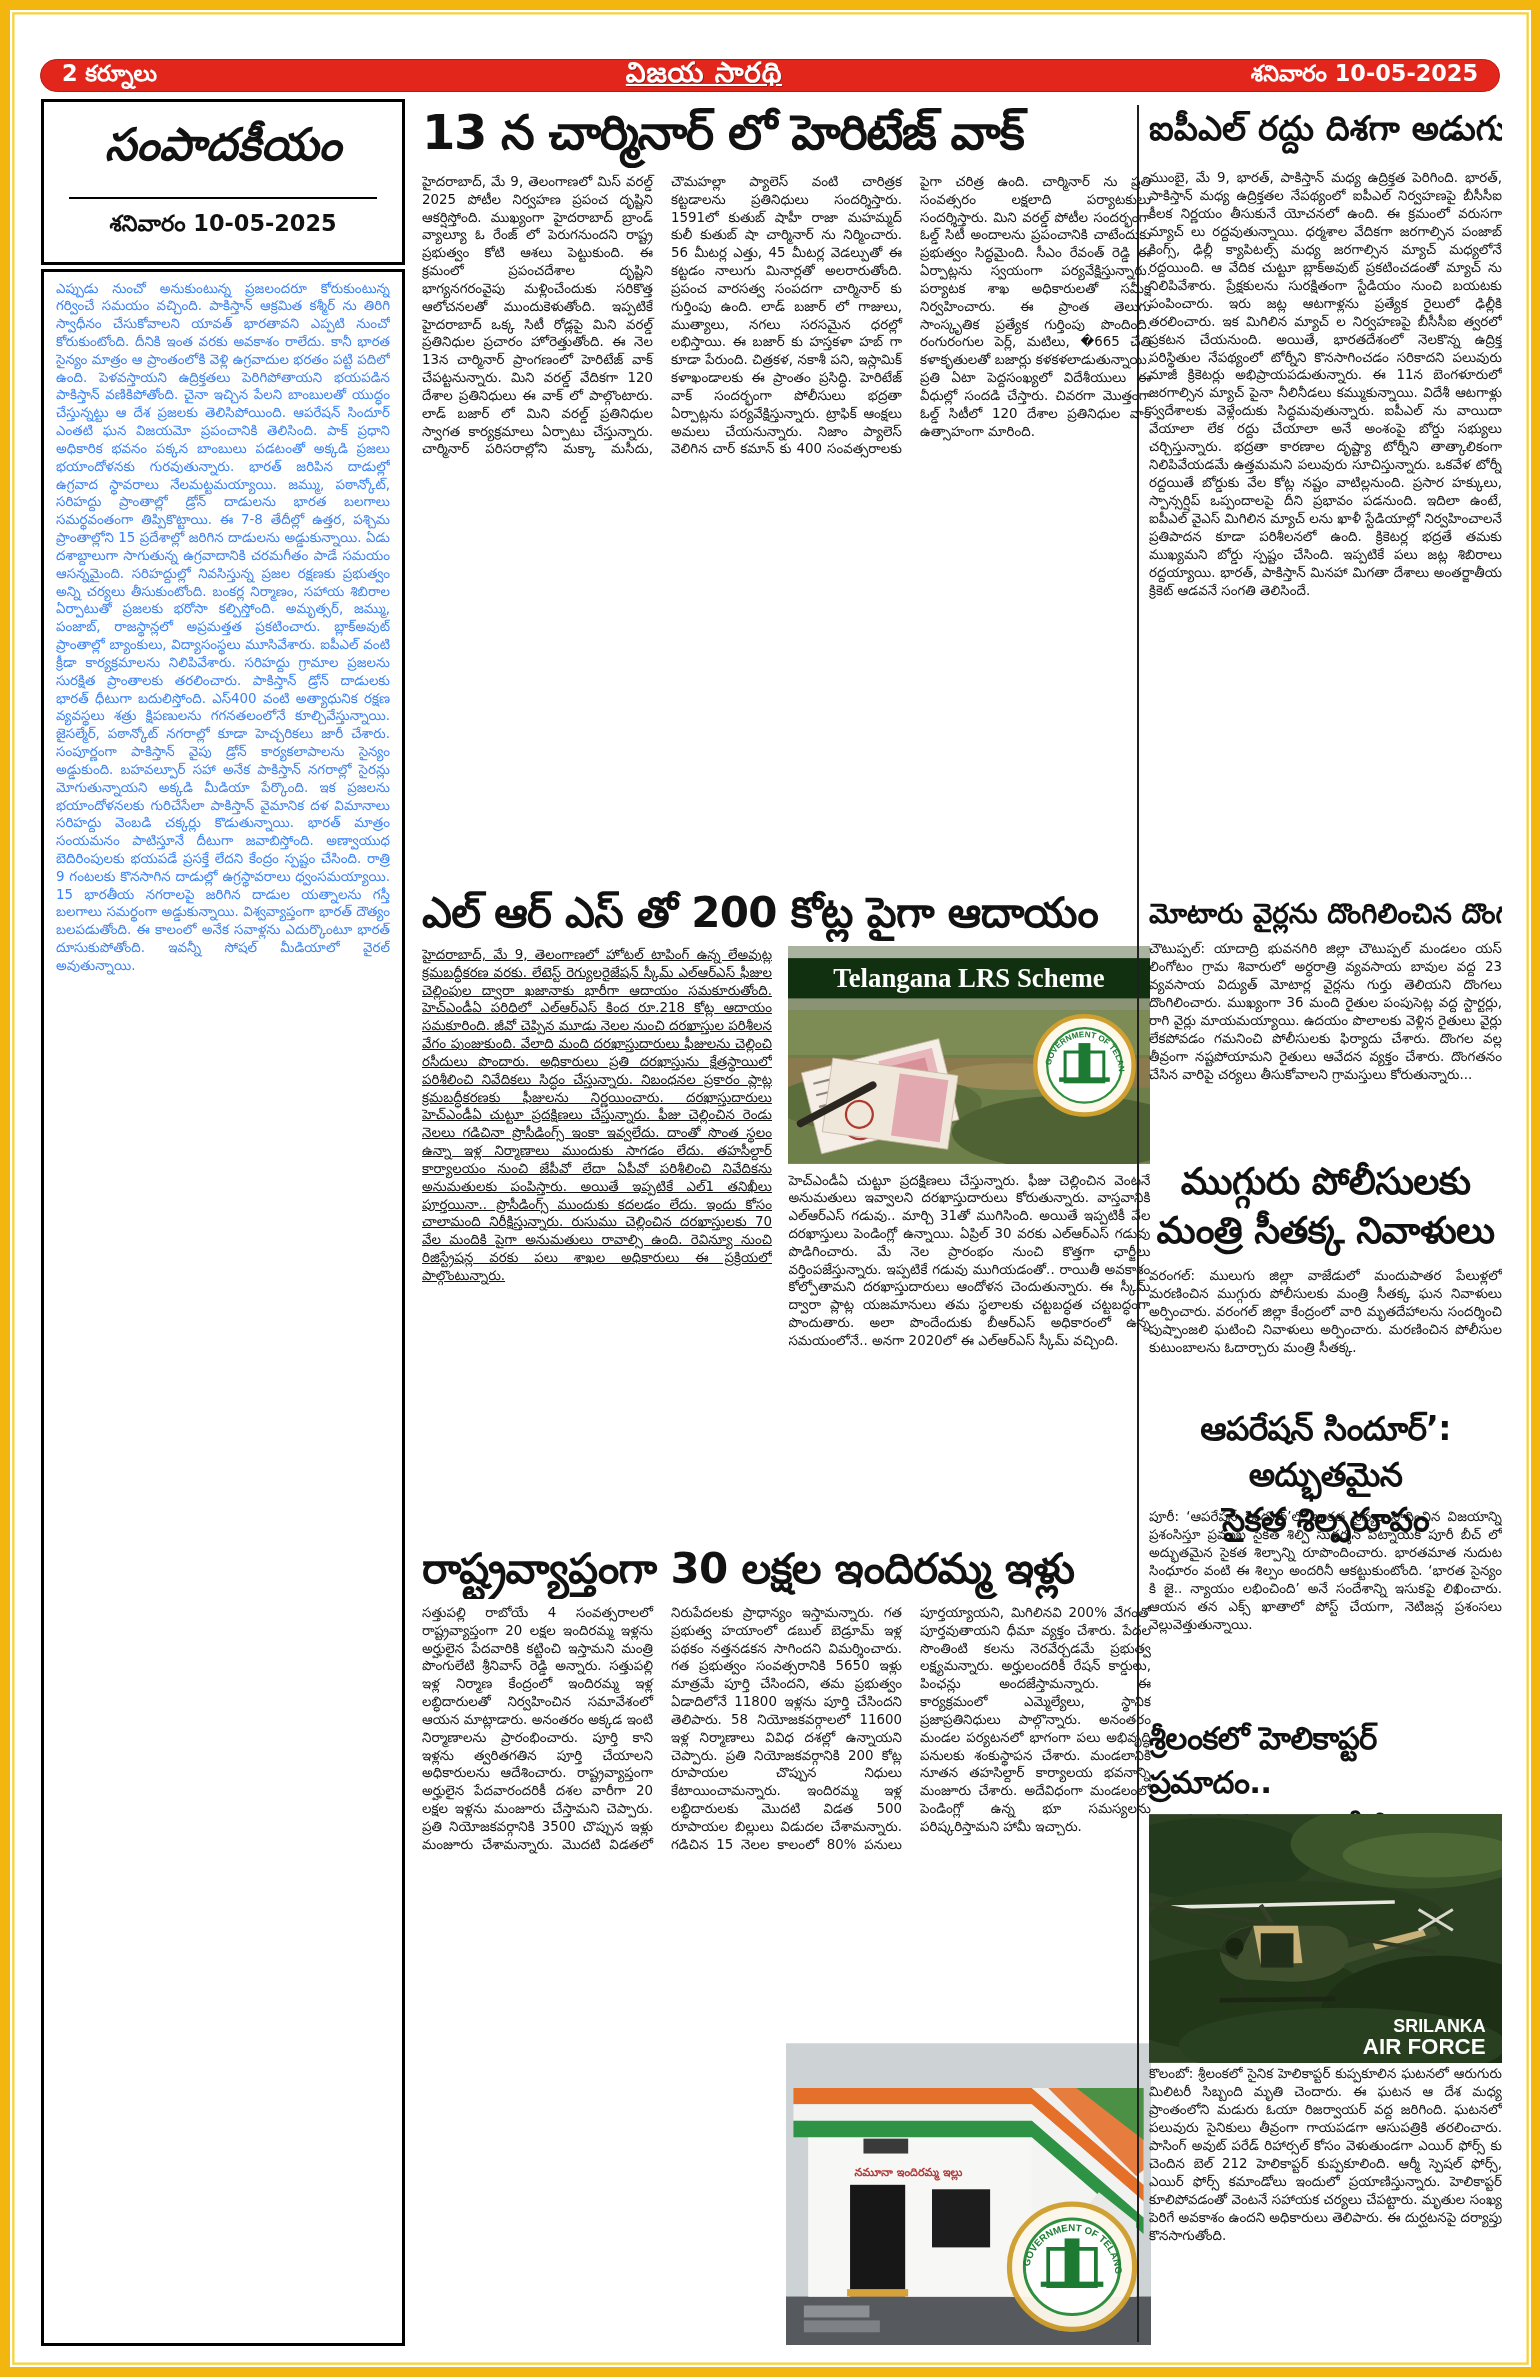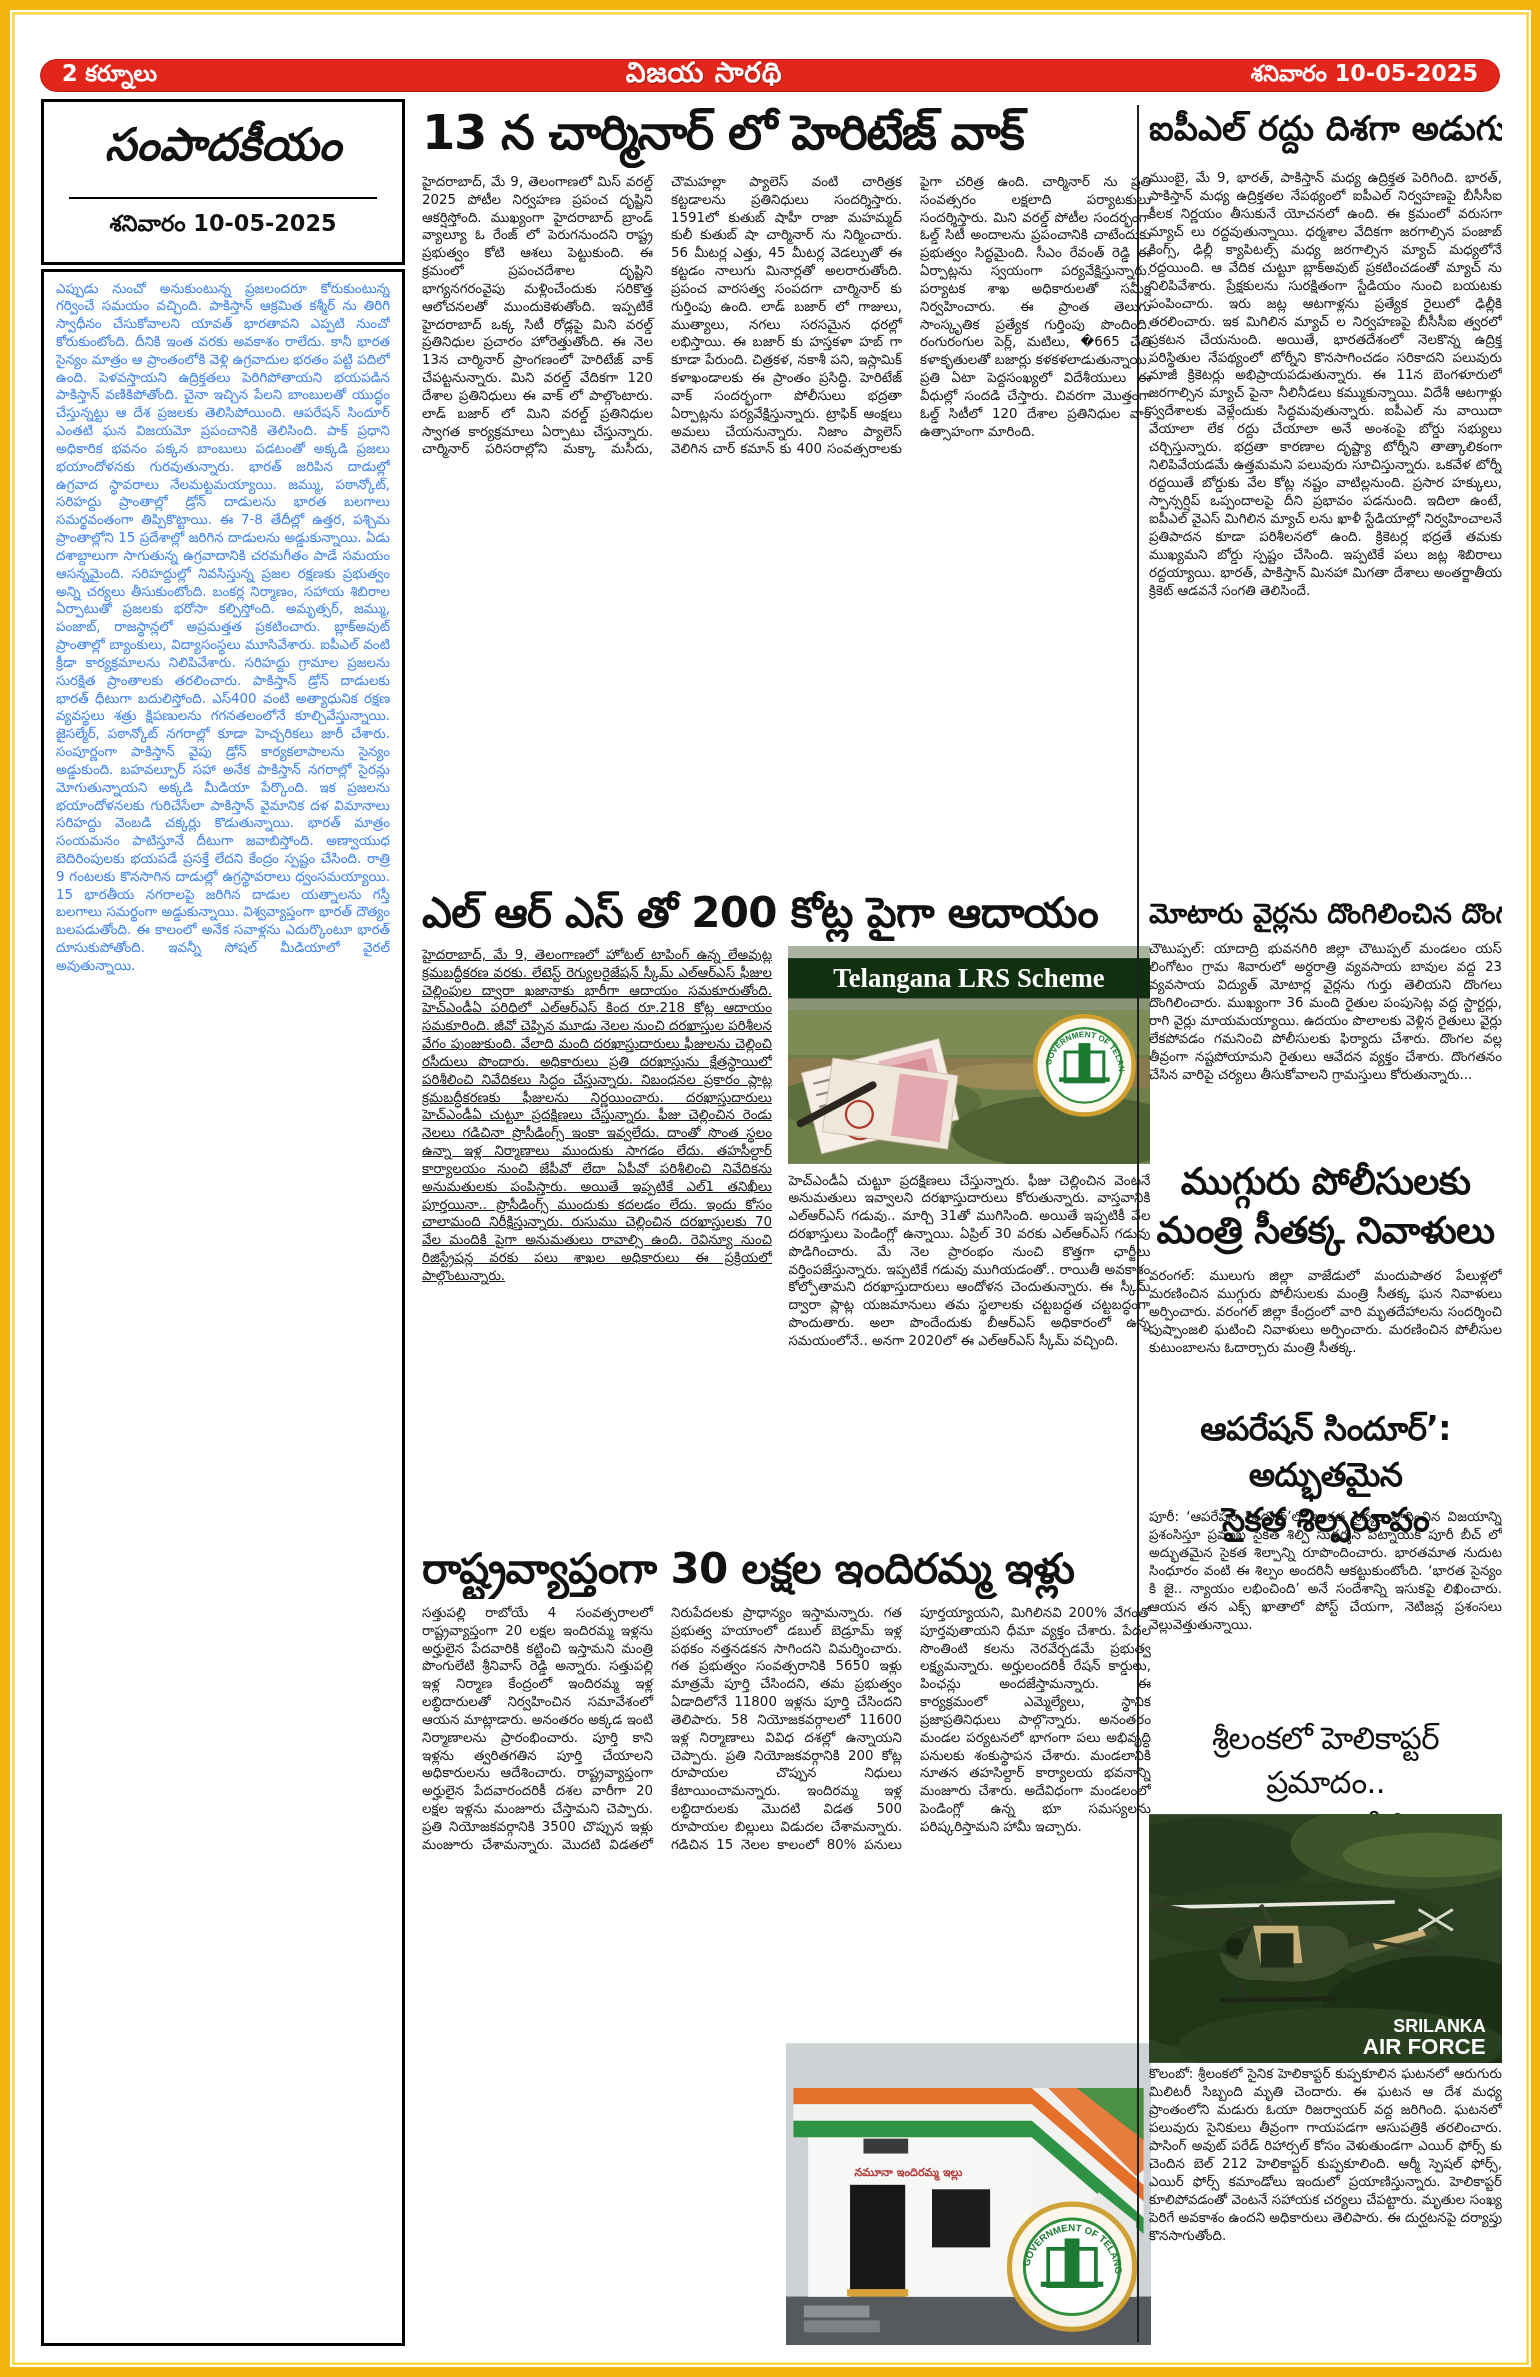--- a/index.html
+++ b/index.html
@@ -10,21 +10,21 @@
     font-family:"DejaVu Sans", sans-serif; color:#121212;
   }
   .abs{position:absolute;}
   
   .masthead{
     left:30px; top:49px; width:1460px; height:33px; background:#e2261c;
     border-radius:16.4px; display:flex; align-items:center; justify-content:space-between;
     padding:0 21px; box-sizing:border-box; border:1.5px solid #b71a12;
   }
   .mh-left{color:#fff; font-size:22.4px; font-weight:bold;}
-  .mh-center{color:#fff; font-size:28px; font-weight:bold; letter-spacing:0.7px; text-shadow:0.7px 0.7px 0 #8f0f0a;}
+  .mh-center{color:#fff; font-size:28px; font-weight:bold; letter-spacing:0.7px; text-shadow:0.7px 0.7px 0 #8f0f0a;text-decoration:underline;}
   .mh-right{color:#fff; font-size:22.4px; font-weight:bold;}
   
   .ed-box1{left:31px; top:89px; width:364px; height:166px; border:3.7px solid #000; box-sizing:border-box; text-align:center; background:#fff;}
   .ed-title{font-family:"DejaVu Serif", serif; font-style:italic; font-weight:bold; font-size:45px; margin-top:16.4px;}
   .ed-divider{width:86%; border-top:2.2px solid #000; margin:15px auto 10.4px auto;}
   .ed-date{font-size:22.4px; font-weight:bold;}
   .ed-box2{left:31px; top:259px; width:364px; height:2077px; border:3.7px solid #000; box-sizing:border-box; padding:7.5px 12px; background:#fff; overflow:hidden;}
   .ed-headline{font-size:36px; font-weight:bold; text-align:center; margin:3px 0 10.4px 0; letter-spacing:-0.7px;}
   .ed-body{font-size:13.4px; line-height:1.33; text-align:justify; color:#3b82f6; overflow:hidden; height:1968px;}
   
@@ -44,21 +44,21 @@
   .vrule{left:1127px; top:95px; width:1.5px; height:2237px; background:#202020;}
   .r-col{left:1139px; width:353px; box-sizing:border-box;}
   .ipl-headline{top:98px; height:49px; font-size:34px; font-weight:bold; text-align:center; white-space:nowrap; overflow:hidden;}
   .ipl-body{top:159px; height:732px; font-size:13.4px; line-height:1.34; text-align:justify; overflow:hidden;}
   .motor-headline{top:887px; height:40px; font-size:27.6px; font-weight:bold; text-align:center; white-space:nowrap; overflow:hidden;}
   .motor-body{top:930px; height:216px; font-size:13.4px; line-height:1.34; text-align:justify; overflow:hidden;}
   .sitakka-headline{top:1148px; height:106px; font-size:37px; font-weight:bold; text-align:center; line-height:1.32; letter-spacing:-0.7px;}
   .sitakka-body{top:1257px; height:145px; font-size:13.4px; line-height:1.34; text-align:justify; overflow:hidden;}
   .sand-headline{top:1396px; height:100px; font-size:33px; font-weight:bold; text-align:center; line-height:1.38; letter-spacing:-0.7px;}
   .sand-body{top:1498px; height:206px; font-size:13.4px; line-height:1.34; text-align:justify; overflow:hidden;}
-  .heli-headline{top:1706px; height:97px; font-size:31px; font-weight:normal; text-align:center; line-height:1.42; letter-spacing:-0.7px;}
+  .heli-headline{top:1706px; height:97px; font-size:31px; font-weight:bold; line-height:1.42; letter-spacing:-0.7px;}
   .heli-image{top:1804px; height:249px;}
   .heli-body{top:2055px; height:280px; font-size:13.4px; line-height:1.34; text-align:justify; overflow:hidden;}
 </style>
 </head>
 <body>
 
 <div class="page">
 
   <div class="abs masthead">
     <span class="mh-left">2 కర్నూలు</span>

